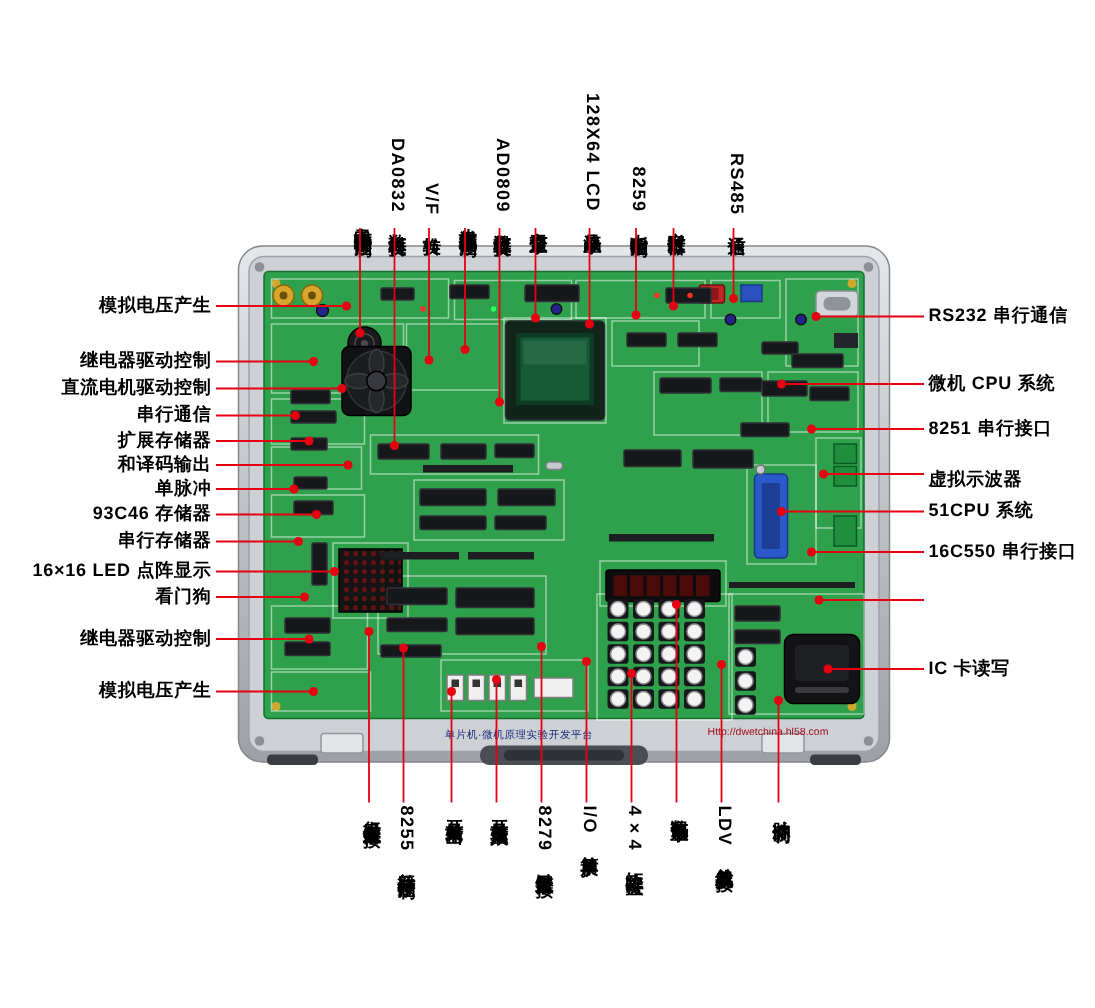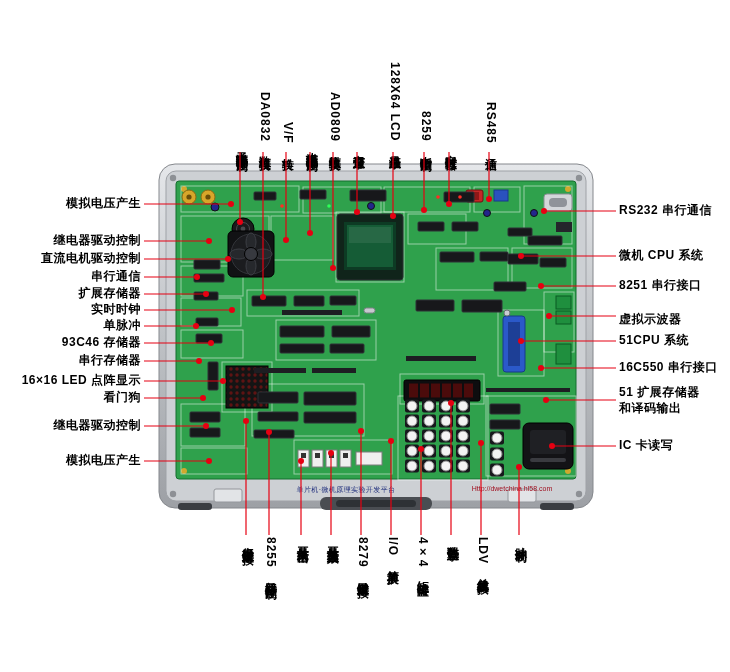--- a/index.html
+++ b/index.html
@@ -291,39 +291,35 @@
   <div class="lbl vt top-lbl" style="left:386px">128X64 LCD 液晶显示</div>
   <div class="lbl vt top-lbl" style="left:417px">8259 中断控制</div>
   <div class="lbl vt top-lbl" style="left:442px">定时计数器</div>
   <div class="lbl vt top-lbl" style="left:482px">RS485 通信</div>
 
   <div class="lbl left-lbl" style="top:196px">模拟电压产生</div>
   <div class="lbl left-lbl" style="top:233px">继电器驱动控制</div>
   <div class="lbl left-lbl" style="top:251px">直流电机驱动控制</div>
   <div class="lbl left-lbl" style="top:269px">串行通信</div>
   <div class="lbl left-lbl" style="top:286px">扩展存储器</div>
-  <div class="lbl left-lbl" style="top:302px">实时时钟</div>
+  <div class="lbl left-lbl" style="top:302px">和译码输出</div>
   <div class="lbl left-lbl" style="top:318px">单脉冲</div>
   <div class="lbl left-lbl" style="top:335px">93C46 存储器</div>
   <div class="lbl left-lbl" style="top:353px">串行存储器</div>
   <div class="lbl left-lbl" style="top:373px">16×16 LED 点阵显示</div>
   <div class="lbl left-lbl" style="top:390px">看门狗</div>
   <div class="lbl left-lbl" style="top:418px">继电器驱动控制</div>
   <div class="lbl left-lbl" style="top:453px">模拟电压产生</div>
 
   <div class="lbl right-lbl" style="top:203px">RS232 串行通信</div>
   <div class="lbl right-lbl" style="top:248px">微机 CPU 系统</div>
   <div class="lbl right-lbl" style="top:278px">8251 串行接口</div>
   <div class="lbl right-lbl" style="top:312px">虚拟示波器</div>
   <div class="lbl right-lbl" style="top:333px">51CPU 系统</div>
   <div class="lbl right-lbl" style="top:360px">16C550 串行接口</div>
-  <div class="lbl right-lbl two" style="top:384px">
-    <span>51 扩展存储器</span>
-    <span>和译码输出</span>
-  </div>
   <div class="lbl right-lbl" style="top:438px">IC 卡读写</div>
 
   <div class="lbl vt bot-lbl" style="left:239px">串行键盘显示接口</div>
   <div class="lbl vt bot-lbl" style="left:262px">8255 并行接口控制</div>
   <div class="lbl vt bot-lbl" style="left:294px">开关量输出</div>
   <div class="lbl vt bot-lbl" style="left:324px">开关量输入显示</div>
   <div class="lbl vt bot-lbl" style="left:354px">8279 键盘显示接口</div>
   <div class="lbl vt bot-lbl" style="left:384px">I/O 简单扩展</div>
   <div class="lbl vt bot-lbl" style="left:414px">4×4 矩阵键盘</div>
   <div class="lbl vt bot-lbl" style="left:444px">数码管显示</div>

